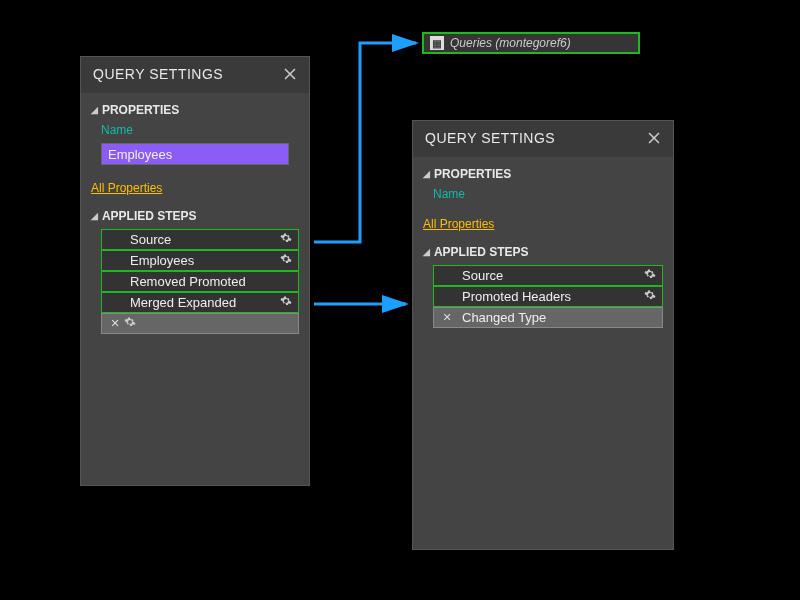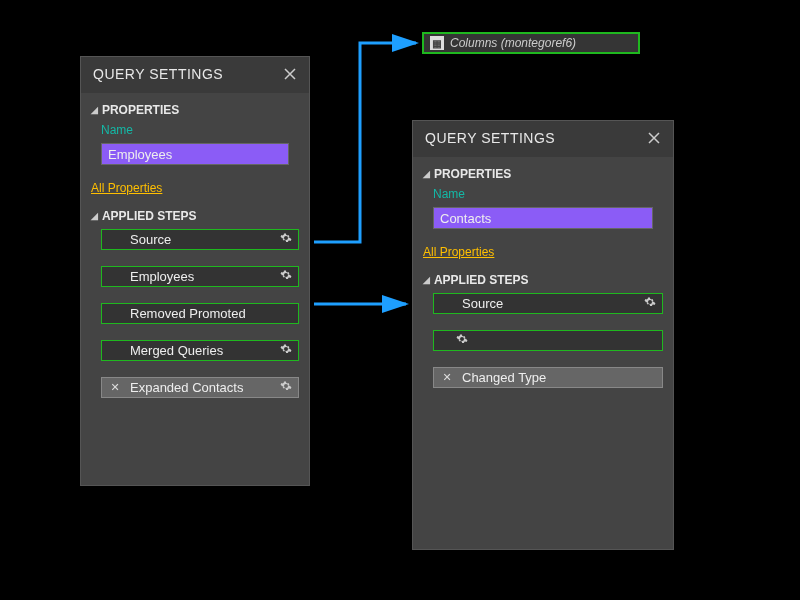--- a/index.html
+++ b/index.html
@@ -83,21 +83,21 @@
     font-size: 12px;
     margin-left: 0;
     margin-top: 12px;
     cursor: pointer;
   }
   .steps {
     margin-left: 10px;
     margin-top: 2px;
     display: flex;
     flex-direction: column;
-    gap: 16px;
+    gap: 0px;
   }
   .step {
     display: flex;
     align-items: center;
     height: 21px;
     background: #333;
     border: 1px solid #555;
     padding: 0 4px 0 6px;
     position: relative;
     color: #eee;
@@ -154,21 +154,21 @@
     position: absolute;
     overflow: visible;
     pointer-events: none;
   }
 </style>
 </head>
 <body>
 
 <div class="db-pill">
   <span class="db-icon">▦</span>
-  <span>Columns (montegoref6)</span>
+  <span>Queries (montegoref6)</span>
 </div>
 
 <div class="panel" style="left:80px; top:56px; width:230px; height:430px;">
   <div class="panel-header">
     <span class="panel-title">QUERY SETTINGS</span>
     <span class="close-btn">
       <svg width="12" height="12" viewBox="0 0 12 12">
           <path d="M1 1 L11 11 M11 1 L1 11" stroke="#ccc" stroke-width="1.5"></path>
         </svg>
     </span>
@@ -201,28 +201,27 @@
               <path fill="#ccc" d="M12 8a4 4 0 100 8 4 4 0 000-8zm9 4a7 7 0 01-.1 1.2l2.1 1.6-2 3.4-2.5-1a7 7 0 01-2 .1l-.4 2.7h-4l-.4-2.7a7 7 0 01-2-1.1l-2.5 1-2-3.4 2.1-1.6A7 7 0 013 12a7 7 0 01.1-1.2L1 9.2l2-3.4 2.5 1a7 7 0 012-1.1L7.9 3h4l.4 2.7a7 7 0 012 1.1l2.5-1 2 3.4-2.1 1.6A7 7 0 0121 12z"></path>
             </svg></span>
         </div>
         <div class="step green">
           <span class="step-x"></span>
           <span class="step-label">Removed Promoted</span>
           <span class="step-gear"></span>
         </div>
         <div class="step green">
           <span class="step-x"></span>
-          <span class="step-label">Merged Queries</span>
+          <span class="step-label">Merged Expanded</span>
           <span class="step-gear"><svg width="12" height="12" viewBox="0 0 24 24">
               <path fill="#ccc" d="M12 8a4 4 0 100 8 4 4 0 000-8zm9 4a7 7 0 01-.1 1.2l2.1 1.6-2 3.4-2.5-1a7 7 0 01-2 .1l-.4 2.7h-4l-.4-2.7a7 7 0 01-2-1.1l-2.5 1-2-3.4 2.1-1.6A7 7 0 013 12a7 7 0 01.1-1.2L1 9.2l2-3.4 2.5 1a7 7 0 012-1.1L7.9 3h4l.4 2.7a7 7 0 012 1.1l2.5-1 2 3.4-2.1 1.6A7 7 0 0121 12z"></path>
             </svg></span>
         </div>
         <div class="step selected">
           <span class="step-x">✕</span>
-          <span class="step-label">Expanded Contacts</span>
           <span class="step-gear"><svg width="12" height="12" viewBox="0 0 24 24">
               <path fill="#ccc" d="M12 8a4 4 0 100 8 4 4 0 000-8zm9 4a7 7 0 01-.1 1.2l2.1 1.6-2 3.4-2.5-1a7 7 0 01-2 .1l-.4 2.7h-4l-.4-2.7a7 7 0 01-2-1.1l-2.5 1-2-3.4 2.1-1.6A7 7 0 013 12a7 7 0 01.1-1.2L1 9.2l2-3.4 2.5 1a7 7 0 012-1.1L7.9 3h4l.4 2.7a7 7 0 012 1.1l2.5-1 2 3.4-2.1 1.6A7 7 0 0121 12z"></path>
             </svg></span>
         </div>
       </div>
   </div>
 </div>
 
 <div class="panel" style="left:412px; top:120px; width:262px; height:430px;">
   <div class="panel-header">
@@ -232,37 +231,37 @@
           <path d="M1 1 L11 11 M11 1 L1 11" stroke="#ccc" stroke-width="1.5"></path>
         </svg>
     </span>
   </div>
   <div class="panel-body">
     <div class="section-hdr">
       <span class="caret">◢</span>
       <span>PROPERTIES</span>
     </div>
     <div class="sublabel">Name</div>
-    <input class="name-input" value="Contacts" style="">
     <a class="link">All Properties</a>
 
     <div class="section-hdr" style="margin-top:10px;">
       <span class="caret">◢</span>
       <span>APPLIED STEPS</span>
     </div>
     <div class="steps" id="steps-right">
         <div class="step green">
           <span class="step-x"></span>
           <span class="step-label">Source</span>
           <span class="step-gear"><svg width="12" height="12" viewBox="0 0 24 24">
               <path fill="#ccc" d="M12 8a4 4 0 100 8 4 4 0 000-8zm9 4a7 7 0 01-.1 1.2l2.1 1.6-2 3.4-2.5-1a7 7 0 01-2 .1l-.4 2.7h-4l-.4-2.7a7 7 0 01-2-1.1l-2.5 1-2-3.4 2.1-1.6A7 7 0 013 12a7 7 0 01.1-1.2L1 9.2l2-3.4 2.5 1a7 7 0 012-1.1L7.9 3h4l.4 2.7a7 7 0 012 1.1l2.5-1 2 3.4-2.1 1.6A7 7 0 0121 12z"></path>
             </svg></span>
         </div>
         <div class="step green">
           <span class="step-x"></span>
+          <span class="step-label">Promoted Headers</span>
           <span class="step-gear"><svg width="12" height="12" viewBox="0 0 24 24">
               <path fill="#ccc" d="M12 8a4 4 0 100 8 4 4 0 000-8zm9 4a7 7 0 01-.1 1.2l2.1 1.6-2 3.4-2.5-1a7 7 0 01-2 .1l-.4 2.7h-4l-.4-2.7a7 7 0 01-2-1.1l-2.5 1-2-3.4 2.1-1.6A7 7 0 013 12a7 7 0 01.1-1.2L1 9.2l2-3.4 2.5 1a7 7 0 012-1.1L7.9 3h4l.4 2.7a7 7 0 012 1.1l2.5-1 2 3.4-2.1 1.6A7 7 0 0121 12z"></path>
             </svg></span>
         </div>
         <div class="step selected">
           <span class="step-x">✕</span>
           <span class="step-label">Changed Type</span>
           <span class="step-gear"></span>
         </div>
       </div>

